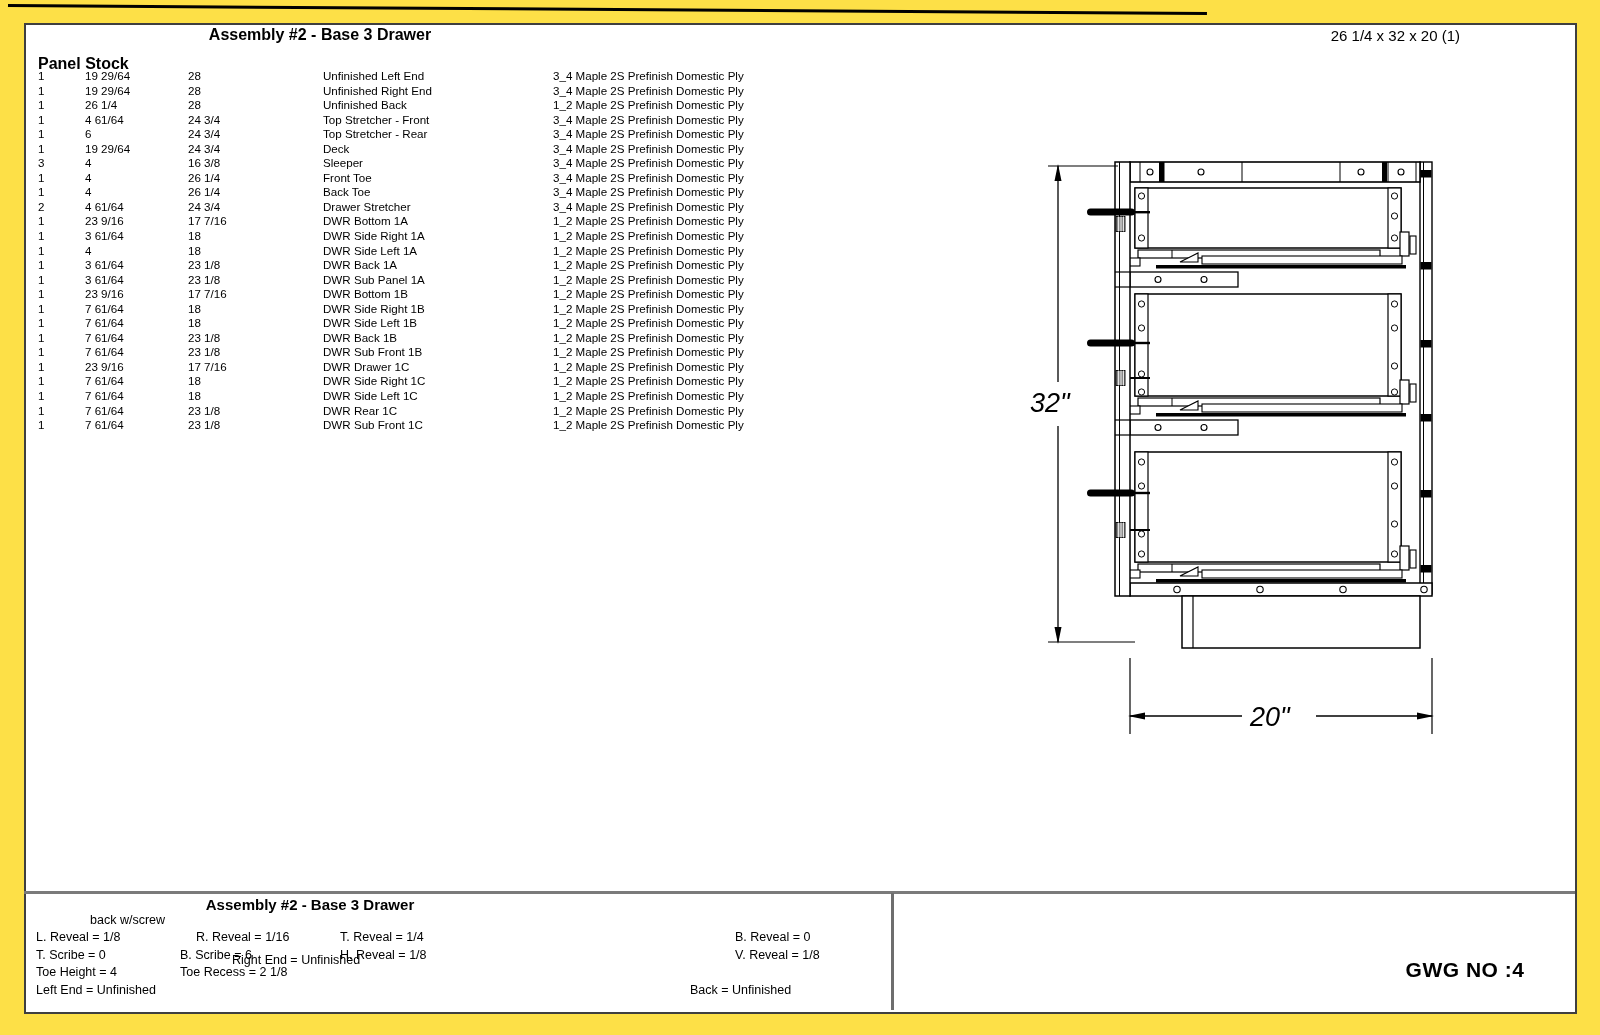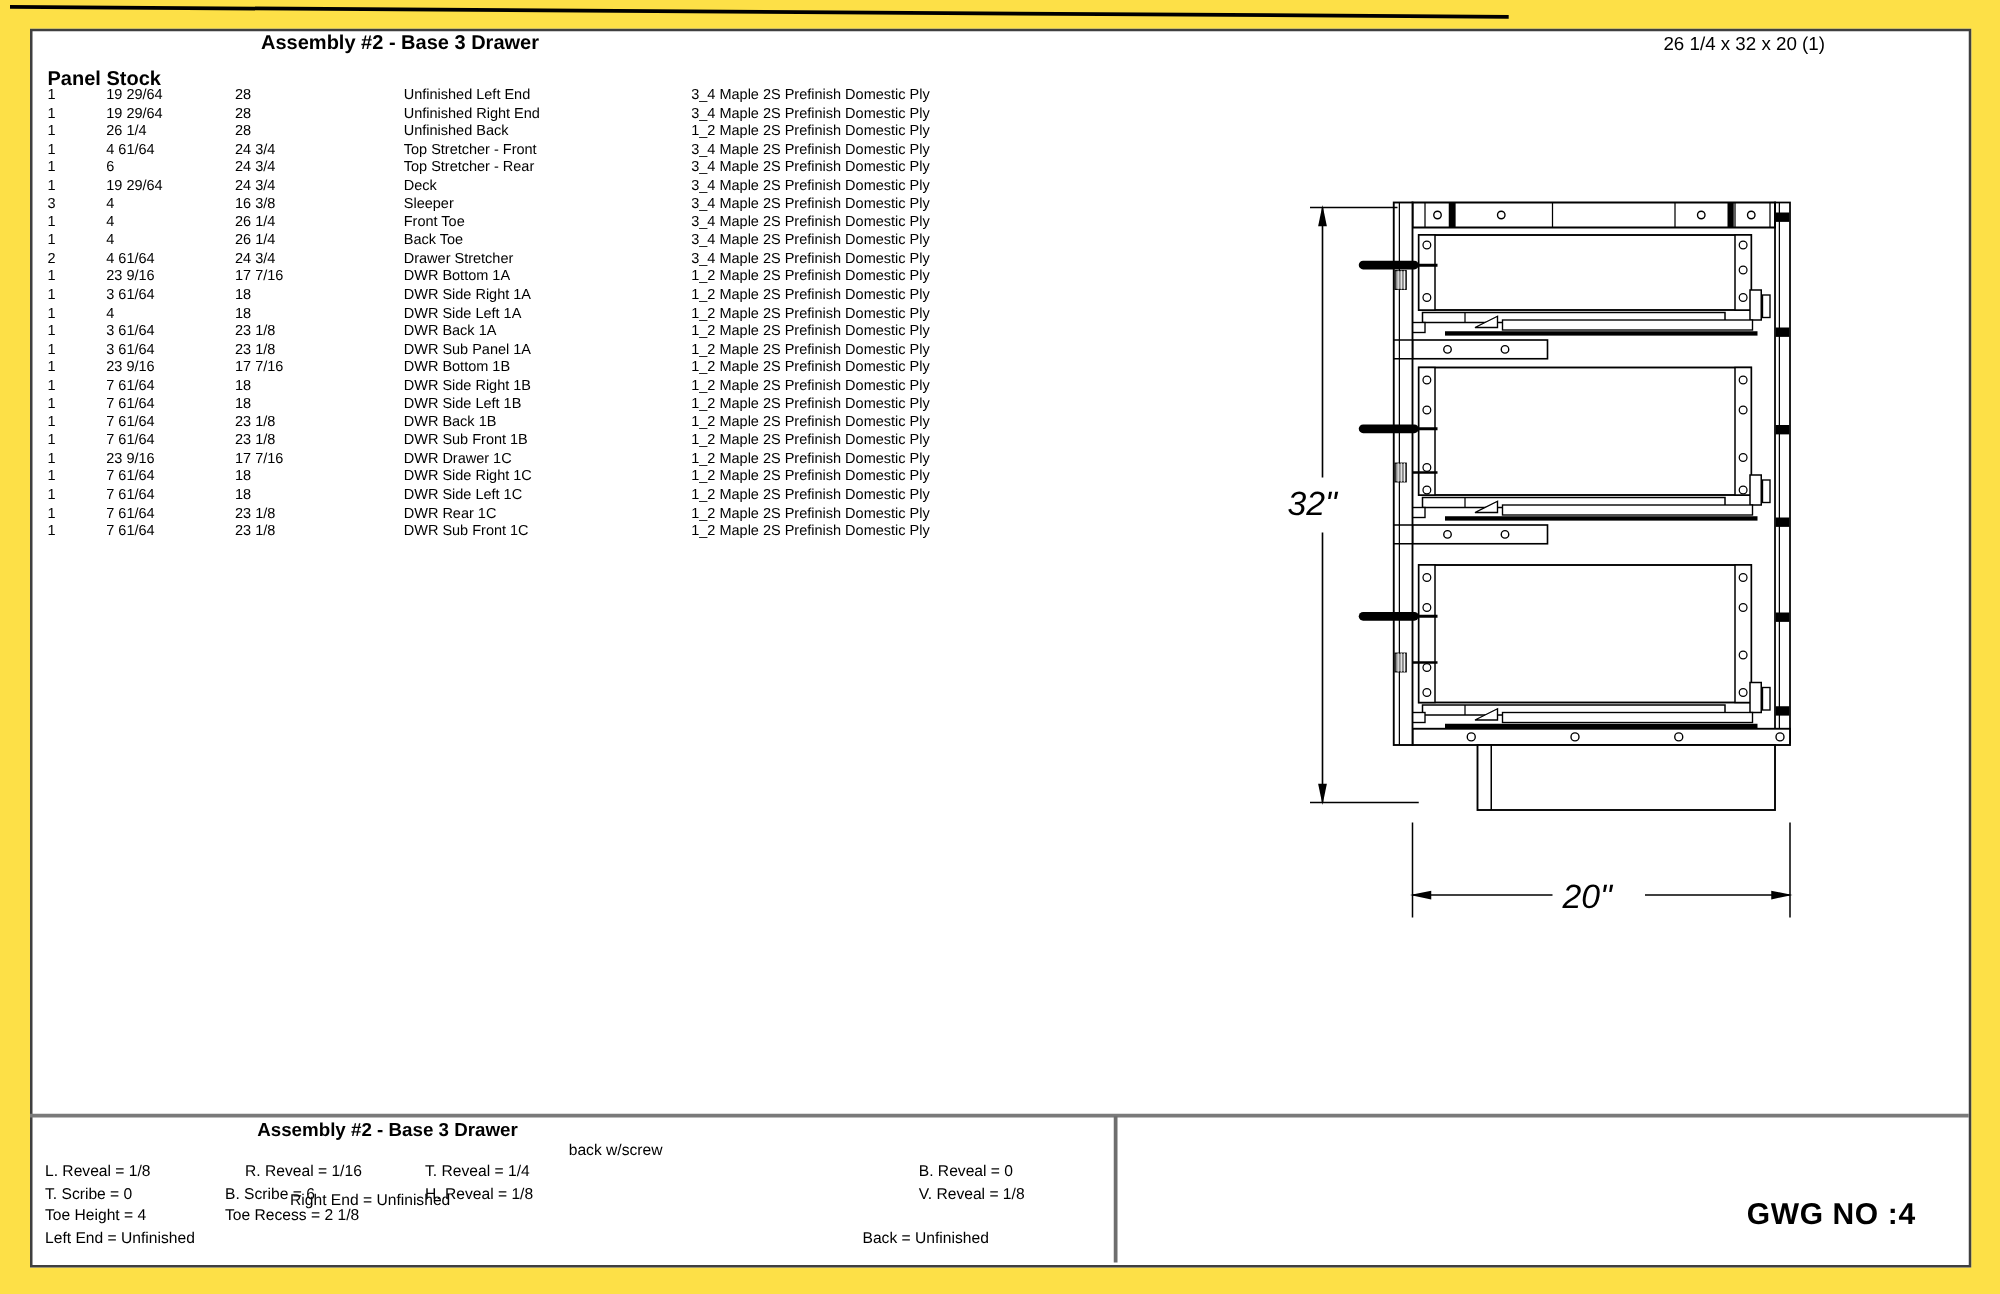--- a/index.html
+++ b/index.html
@@ -11,23 +11,23 @@
   .sheet{left:24px;top:23px;width:1549px;height:987px;border:2px solid #3f3f3f;background:#fff;}
   .main-title{left:100px;top:26px;width:440px;text-align:center;font-size:16px;font-weight:bold;}
   .size-summary{left:1160px;top:27px;width:300px;text-align:right;font-size:15px;}
   .panel-stock-label{left:38px;top:55px;font-size:16px;font-weight:bold;}
   .parts-table{left:38px;top:69px;width:900px;font-size:11.6px;}
   .ps-row{display:grid;grid-template-columns:47px 103px 135px 230px 1fr;line-height:14.56px;height:14.56px;}
   .ps-cell{white-space:nowrap;overflow:visible;}
   .ftr-hline{left:24px;top:891px;width:1551px;height:0;border-top:3px solid #7a7a7a;}
   .ftr-vline{left:891px;top:893px;width:0;height:117px;border-left:3px solid #6e6e6e;}
   .ftr-title{left:90px;top:896px;width:440px;text-align:center;font-size:15px;font-weight:bold;}
-  .ftr-sub{left:90px;top:913px;width:440px;text-align:right;font-size:12.5px;}
+  .ftr-sub{left:90px;top:913px;width:440px;text-align:left;font-size:12.5px;}
   .spec{font-size:12.5px;white-space:nowrap;}
-  .gwg{left:1385px;top:958px;width:160px;text-align:center;font-size:24px;font-weight:bold;letter-spacing:0.5px;}
+  .gwg{left:1385px;top:958px;width:160px;text-align:center;font-size:21px;font-weight:bold;letter-spacing:0.5px;}
   .drawing-svg{left:1030px;top:150px;}
   .dim-text{font-family:"Liberation Sans",sans-serif;font-style:italic;font-size:27px;fill:#000;}
   svg .ln{stroke:#000;fill:none;}
 </style>
 </head>
 <body>
 
 <div class="page">
 
   <div class="abs top-edge-line"></div>

